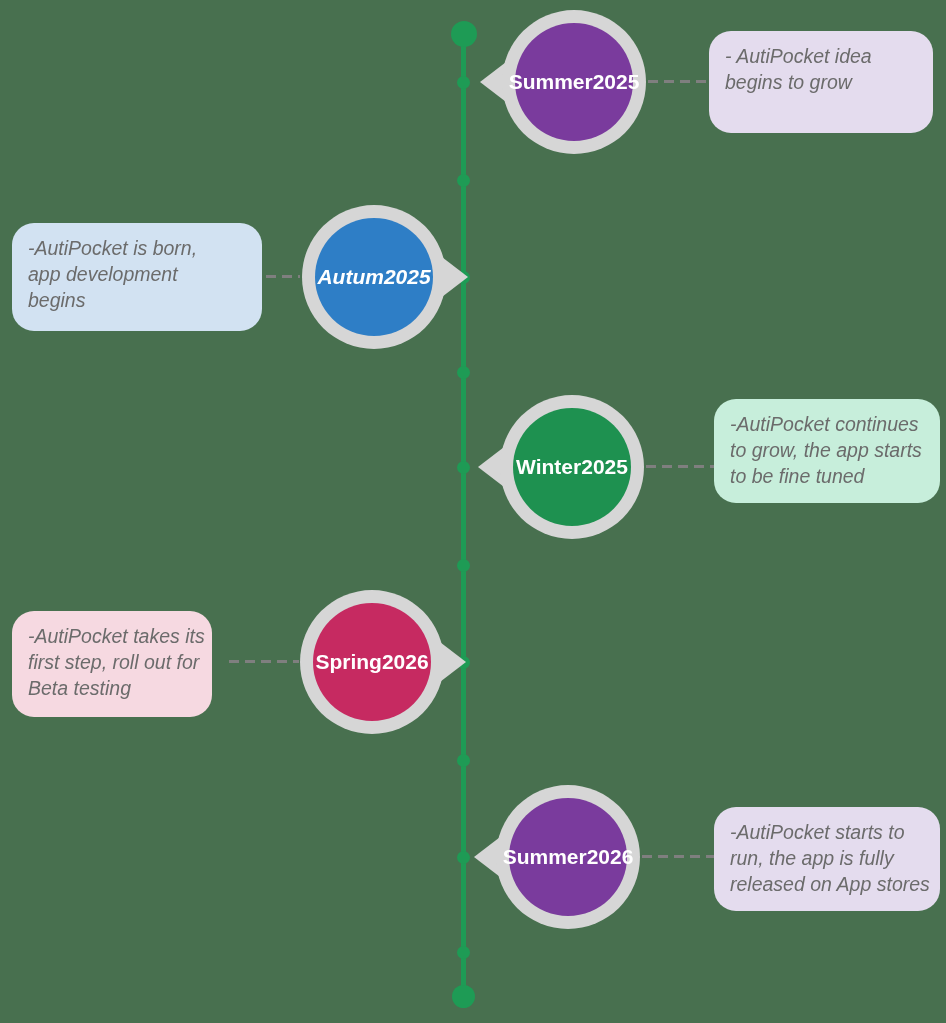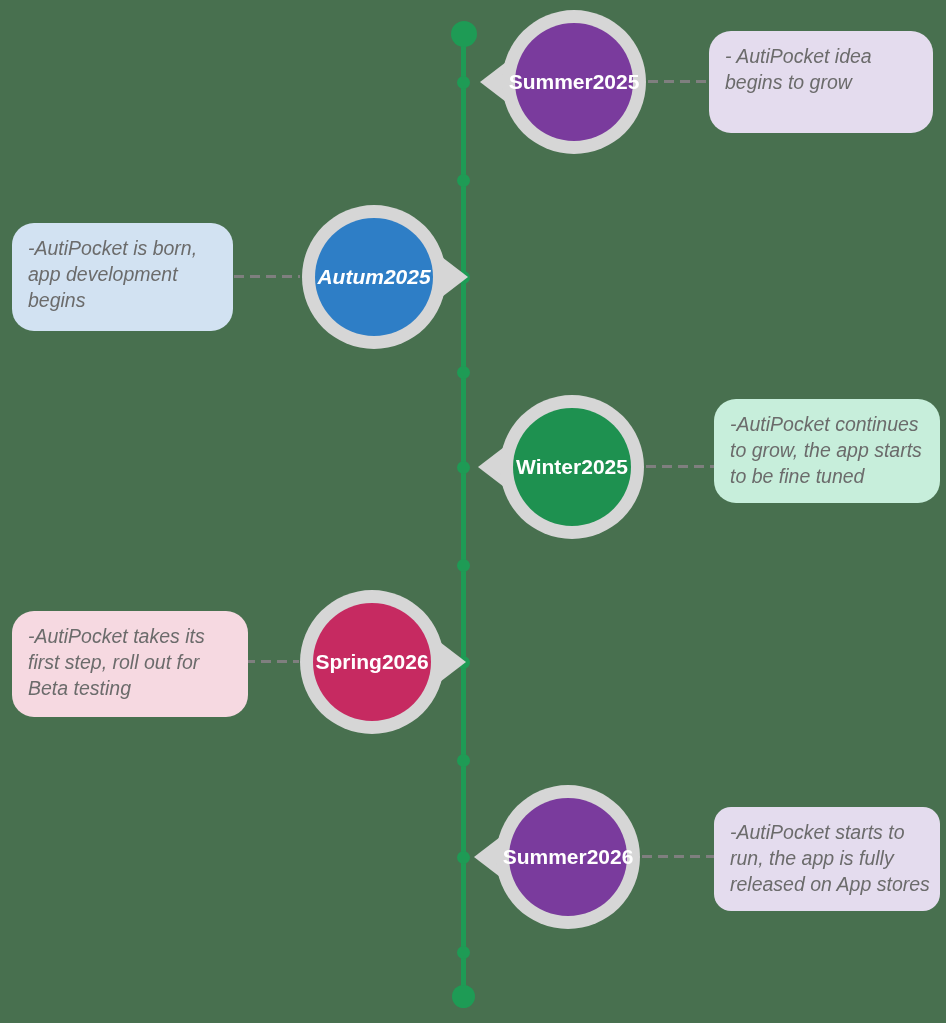--- a/index.html
+++ b/index.html
@@ -120,21 +120,21 @@
   <div class="tail tail-right" style="left: 438px; top: 254px; --circle: #2E7EC6; --box: #D2E2F2;"></div>
   <div class="bubble" style="left: 302px; top: 205px; font-style: italic; --circle: #2E7EC6; --box: #D2E2F2;">
     <div class="bubble-inner">
       <div class="circle-label">
         <span>Autum</span>
         <span>2025</span>
       </div>
     </div>
   </div>
   <div class="connector" style="left:234px; top:275px; width:66px"></div>
-  <div class="note-box" style="left: 12px; top: 223px; width: 221px; height: 108px; --circle: #2E7EC6; --box: #D2E2F2;">
+  <div class="note-box" style="left: 12px; top: 223px; width: 250px; height: 108px; --circle: #2E7EC6; --box: #D2E2F2;">
     <p class="note-text">-AutiPocket is born,
 app development
 begins</p>
   </div>
 
   <div class="tail tail-left" style="left: 478px; top: 444px; --circle: #1E9150; --box: #C7EEDB;"></div>
   <div class="bubble" style="left: 500px; top: 395px; --circle: #1E9150; --box: #C7EEDB;">
     <div class="bubble-inner">
       <div class="circle-label">
         <span>Winter</span>
@@ -152,35 +152,35 @@
   <div class="tail tail-right" style="left: 436px; top: 639px; --circle: #C62A61; --box: #F6D9E1;"></div>
   <div class="bubble" style="left: 300px; top: 590px; --circle: #C62A61; --box: #F6D9E1;">
     <div class="bubble-inner">
       <div class="circle-label">
         <span>Spring</span>
         <span>2026</span>
       </div>
     </div>
   </div>
   <div class="connector" style="left:229px; top:660px; width:70px"></div>
-  <div class="note-box" style="left: 12px; top: 611px; width: 236px; height: 106px; --circle: #C62A61; --box: #F6D9E1;">
+  <div class="note-box" style="left: 12px; top: 611px; width: 200px; height: 106px; --circle: #C62A61; --box: #F6D9E1;">
     <p class="note-text">-AutiPocket takes its
 first step, roll out for
 Beta testing</p>
   </div>
 
   <div class="tail tail-left" style="left: 474px; top: 834px; --circle: #7A3B9D; --box: #E4DCEE;"></div>
   <div class="bubble" style="left: 496px; top: 785px; --circle: #7A3B9D; --box: #E4DCEE;">
     <div class="bubble-inner">
       <div class="circle-label">
         <span>Summer</span>
         <span>2026</span>
       </div>
     </div>
   </div>
   <div class="connector" style="left:642px; top:855px; width:72px"></div>
-  <div class="note-box" style="left: 714px; top: 807px; width: 226px; height: 104px; border-radius: 17px; --circle: #7A3B9D; --box: #E4DCEE;">
+  <div class="note-box" style="left: 714px; top: 807px; width: 226px; height: 104px; --circle: #7A3B9D; --box: #E4DCEE;">
     <p class="note-text">-AutiPocket starts to
 run, the app is fully
 released on App stores</p>
   </div>
 
 </div>
 
 </body></html>

